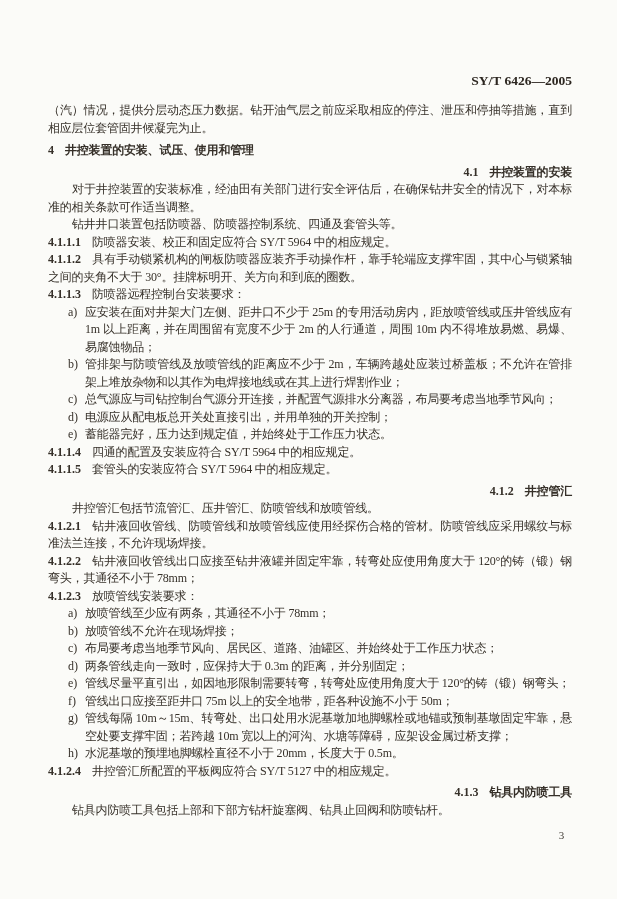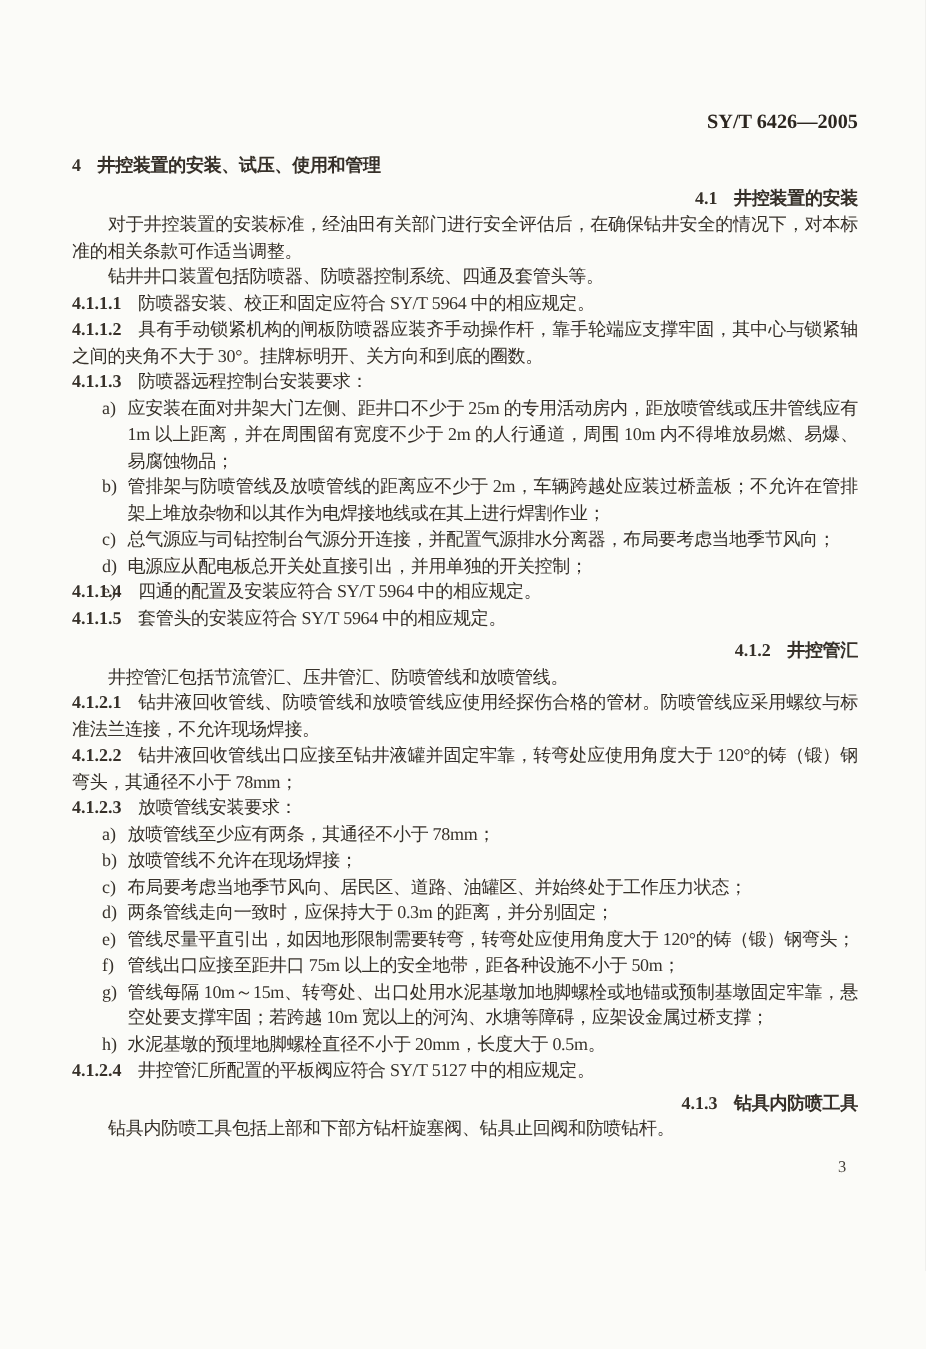--- a/index.html
+++ b/index.html
@@ -67,32 +67,33 @@
   }
 </style>
 </head>
 <body>
 
 <div class="page">
   <div class="running-header">
     <span>SY/T 6426—2005</span>
   </div>
   <div class="content" id="doc-content">
+      <div class="blk body"><span>（汽）情况，提供分层动态压力数据。钻开油气层之前应采取相应的停注、泄压和停抽等措施，直到相应层位套管固井候凝完为止。</span></div>
       <div class="blk h1"><span class="num">4</span><span>井控装置的安装、试压、使用和管理</span></div>
       <div class="blk h2"><span class="num">4.1</span><span>井控装置的安装</span></div>
       <div class="blk para"><span>对于井控装置的安装标准，经油田有关部门进行安全评估后，在确保钻井安全的情况下，对本标准的相关条款可作适当调整。</span></div>
       <div class="blk para"><span>钻井井口装置包括防喷器、防喷器控制系统、四通及套管头等。</span></div>
       <div class="blk clause"><span class="num">4.1.1.1</span><span>防喷器安装、校正和固定应符合 SY/T 5964 中的相应规定。</span></div>
       <div class="blk clause"><span class="num">4.1.1.2</span><span>具有手动锁紧机构的闸板防喷器应装齐手动操作杆，靠手轮端应支撑牢固，其中心与锁紧轴之间的夹角不大于 30°。挂牌标明开、关方向和到底的圈数。</span></div>
       <div class="blk clause"><span class="num">4.1.1.3</span><span>防喷器远程控制台安装要求：</span></div>
       <div class="blk item"><span class="marker">a)</span><span>应安装在面对井架大门左侧、距井口不少于 25m 的专用活动房内，距放喷管线或压井管线应有 1m 以上距离，并在周围留有宽度不少于 2m 的人行通道，周围 10m 内不得堆放易燃、易爆、易腐蚀物品；</span></div>
       <div class="blk item"><span class="marker">b)</span><span>管排架与防喷管线及放喷管线的距离应不少于 2m，车辆跨越处应装过桥盖板；不允许在管排架上堆放杂物和以其作为电焊接地线或在其上进行焊割作业；</span></div>
       <div class="blk item"><span class="marker">c)</span><span>总气源应与司钻控制台气源分开连接，并配置气源排水分离器，布局要考虑当地季节风向；</span></div>
       <div class="blk item"><span class="marker">d)</span><span>电源应从配电板总开关处直接引出，并用单独的开关控制；</span></div>
-      <div class="blk item"><span class="marker">e)</span></div>
+      <div class="blk item"><span class="marker">e)</span><span>蓄能器完好，压力达到规定值，并始终处于工作压力状态。</span></div>
       <div class="blk clause"><span class="num">4.1.1.4</span><span>四通的配置及安装应符合 SY/T 5964 中的相应规定。</span></div>
       <div class="blk clause"><span class="num">4.1.1.5</span><span>套管头的安装应符合 SY/T 5964 中的相应规定。</span></div>
       <div class="blk h2"><span class="num">4.1.2</span><span>井控管汇</span></div>
       <div class="blk para"><span>井控管汇包括节流管汇、压井管汇、防喷管线和放喷管线。</span></div>
       <div class="blk clause"><span class="num">4.1.2.1</span><span>钻井液回收管线、防喷管线和放喷管线应使用经探伤合格的管材。防喷管线应采用螺纹与标准法兰连接，不允许现场焊接。</span></div>
       <div class="blk clause"><span class="num">4.1.2.2</span><span>钻井液回收管线出口应接至钻井液罐并固定牢靠，转弯处应使用角度大于 120°的铸（锻）钢弯头，其通径不小于 78mm；</span></div>
       <div class="blk clause"><span class="num">4.1.2.3</span><span>放喷管线安装要求：</span></div>
       <div class="blk item"><span class="marker">a)</span><span>放喷管线至少应有两条，其通径不小于 78mm；</span></div>
       <div class="blk item"><span class="marker">b)</span><span>放喷管线不允许在现场焊接；</span></div>
       <div class="blk item"><span class="marker">c)</span><span>布局要考虑当地季节风向、居民区、道路、油罐区、并始终处于工作压力状态；</span></div>

